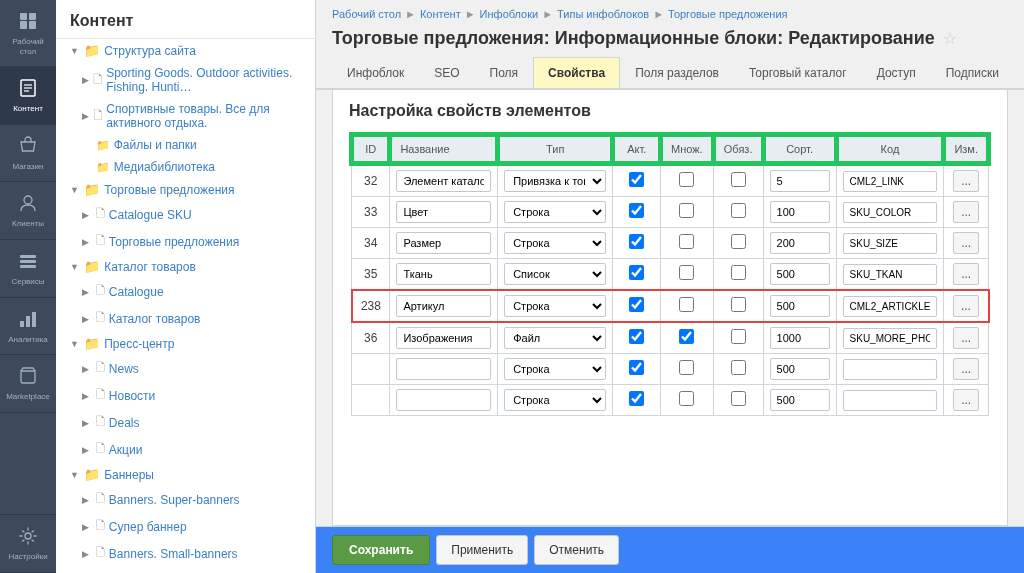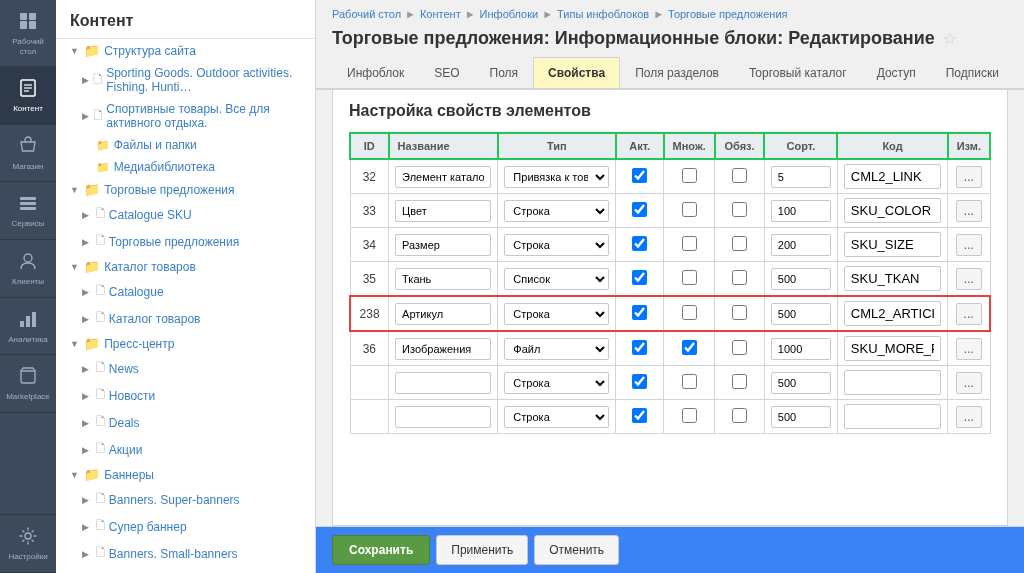--- a/index.html
+++ b/index.html
@@ -178,25 +178,25 @@
     }
 
     
     .props-table {
       width: 100%;
       border-collapse: collapse;
       font-size: 12px;
     }
     .props-table th {
       background: #e8edf2;
-      border: 2px solid #22c55e;
+      border: 5px solid #22c55e;
       padding: 6px 8px;
       text-align: center;
       color: #555;
-      font-weight: bold;
+      font-weight: normal;
       font-size: 11px;
     }
     .props-table th.left { text-align: left; }
     .props-table td {
       border: 1px solid #d0d5dc;
       padding: 4px 6px;
       vertical-align: middle;
       background: #fff;
     }
     .props-table tr.highlighted td {
@@ -236,21 +236,21 @@
       padding: 4px 6px;
       border: 1px solid #c0c8d0;
       border-radius: 2px;
       font-size: 11px;
     }
     .code-input {
       width: 100%;
       padding: 4px 6px;
       border: 1px solid #c0c8d0;
       border-radius: 2px;
-      font-size: 13px;
+      font-size: 10px;
       background: #fff;
     }
     .dots-btn {
       padding: 3px 7px;
       border: 1px solid #c0c8d0;
       border-radius: 2px;
       background: #f5f5f5;
       cursor: pointer;
       font-size: 12px;
       color: #555;
@@ -326,32 +326,32 @@
   </div>
   <div class="icon-sidebar-item">
     <svg width="22" height="22" viewBox="0 0 22 22" fill="none">
       <path d="M4 7h14l-1.5 9H5.5L4 7z" stroke="#a0b0c0" stroke-width="1.3" fill="none"></path>
       <path d="M8 7V5a3 3 0 0 1 6 0v2" stroke="#a0b0c0" stroke-width="1.3"></path>
     </svg>
     <span style="font-size:8px; line-height:1.2; margin-top:2px; text-align:center;">Магазин</span>
   </div>
   <div class="icon-sidebar-item">
     <svg width="22" height="22" viewBox="0 0 22 22" fill="none">
+      <circle cx="11" cy="8" r="4" stroke="#a0b0c0" stroke-width="1.3"></circle>
+      <path d="M4 19c0-4 3-6 7-6s7 2 7 6" stroke="#a0b0c0" stroke-width="1.3"></path>
+    </svg>
+    <span style="font-size:8px; line-height:1.2; margin-top:2px; text-align:center;">Клиенты</span>
+  </div>
+  <div class="icon-sidebar-item">
+    <svg width="22" height="22" viewBox="0 0 22 22" fill="none">
       <rect x="3" y="5" width="16" height="3" rx="1" fill="#a0b0c0"></rect>
       <rect x="3" y="10" width="16" height="3" rx="1" fill="#a0b0c0"></rect>
       <rect x="3" y="15" width="16" height="3" rx="1" fill="#a0b0c0"></rect>
     </svg>
     <span style="font-size:8px; line-height:1.2; margin-top:2px; text-align:center;">Сервисы</span>
-  </div>
-  <div class="icon-sidebar-item">
-    <svg width="22" height="22" viewBox="0 0 22 22" fill="none">
-      <circle cx="11" cy="8" r="4" stroke="#a0b0c0" stroke-width="1.3"></circle>
-      <path d="M4 19c0-4 3-6 7-6s7 2 7 6" stroke="#a0b0c0" stroke-width="1.3"></path>
-    </svg>
-    <span style="font-size:8px; line-height:1.2; margin-top:2px; text-align:center;">Клиенты</span>
   </div>
   <div class="icon-sidebar-item">
     <svg width="22" height="22" viewBox="0 0 22 22" fill="none">
       <rect x="3" y="13" width="4" height="6" fill="#a0b0c0"></rect>
       <rect x="9" y="8" width="4" height="11" fill="#a0b0c0"></rect>
       <rect x="15" y="4" width="4" height="15" fill="#a0b0c0"></rect>
     </svg>
     <span style="font-size:8px; line-height:1.2; margin-top:2px; ">Аналитика</span>
   </div>
   <div class="icon-sidebar-item">

